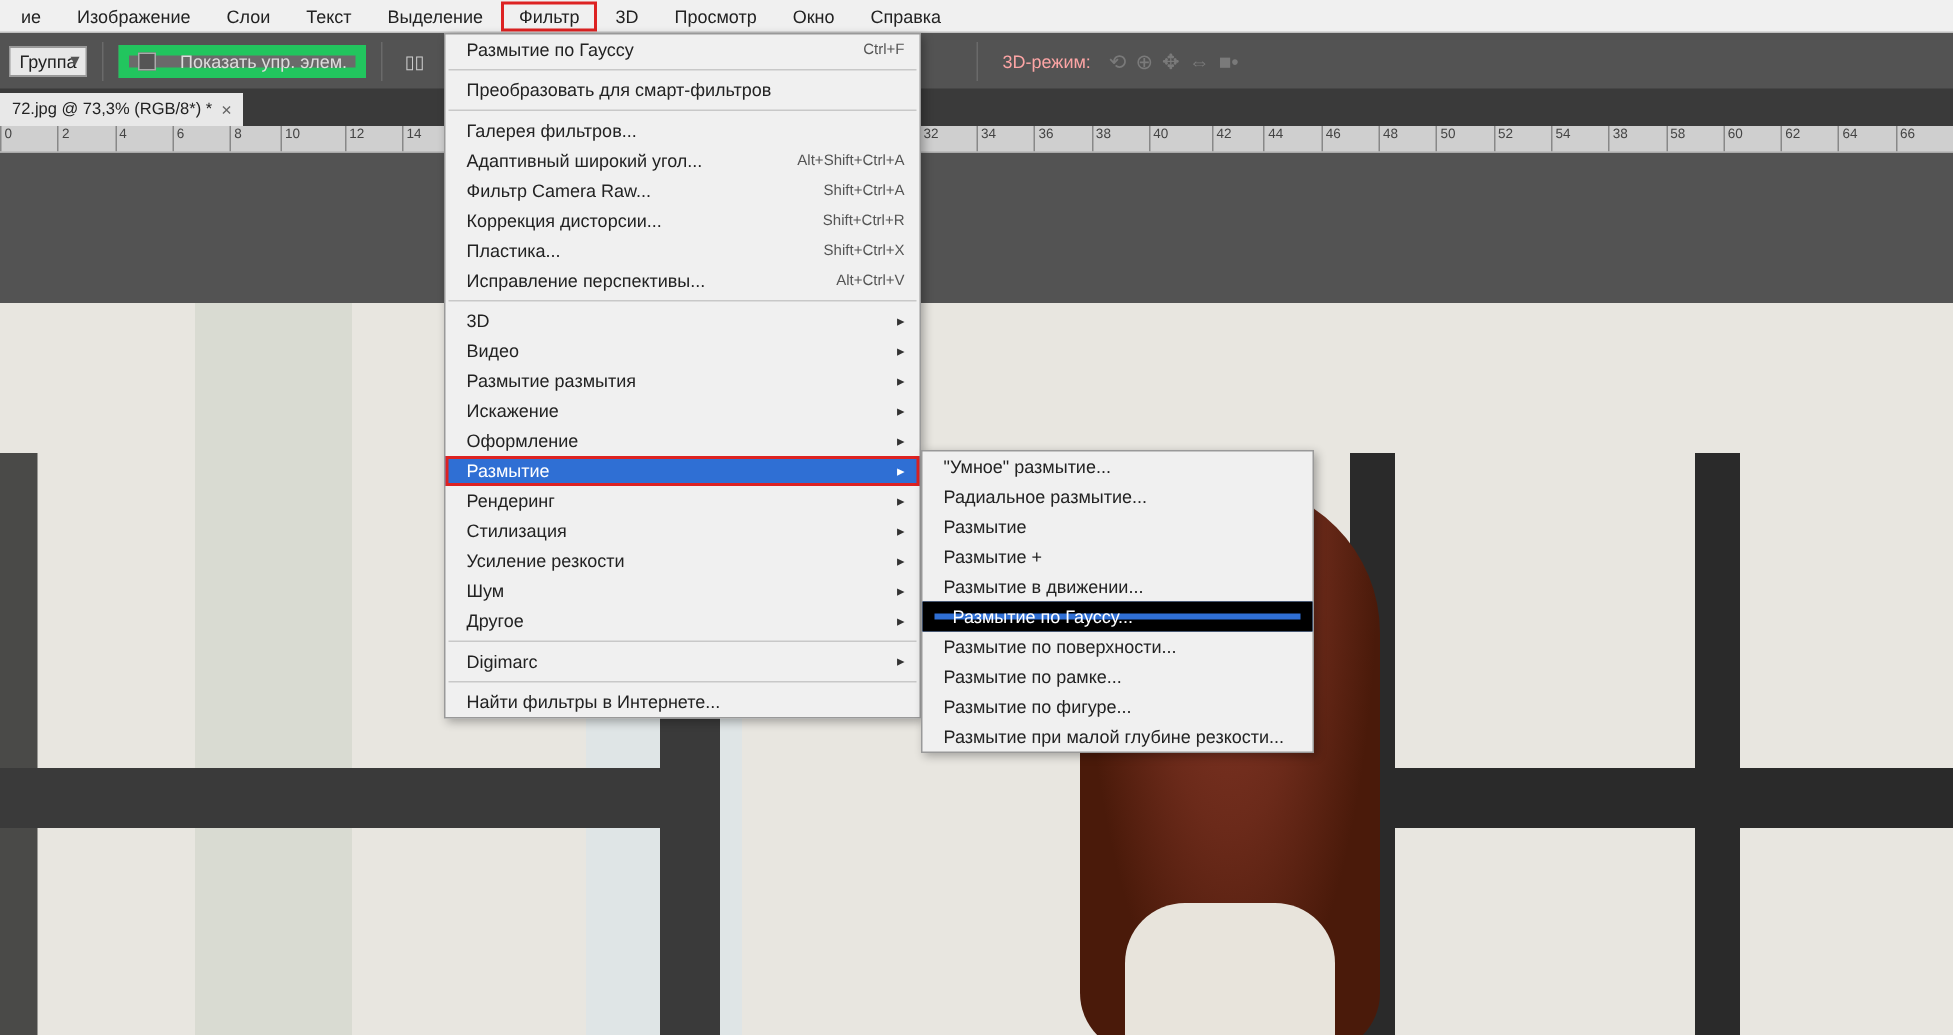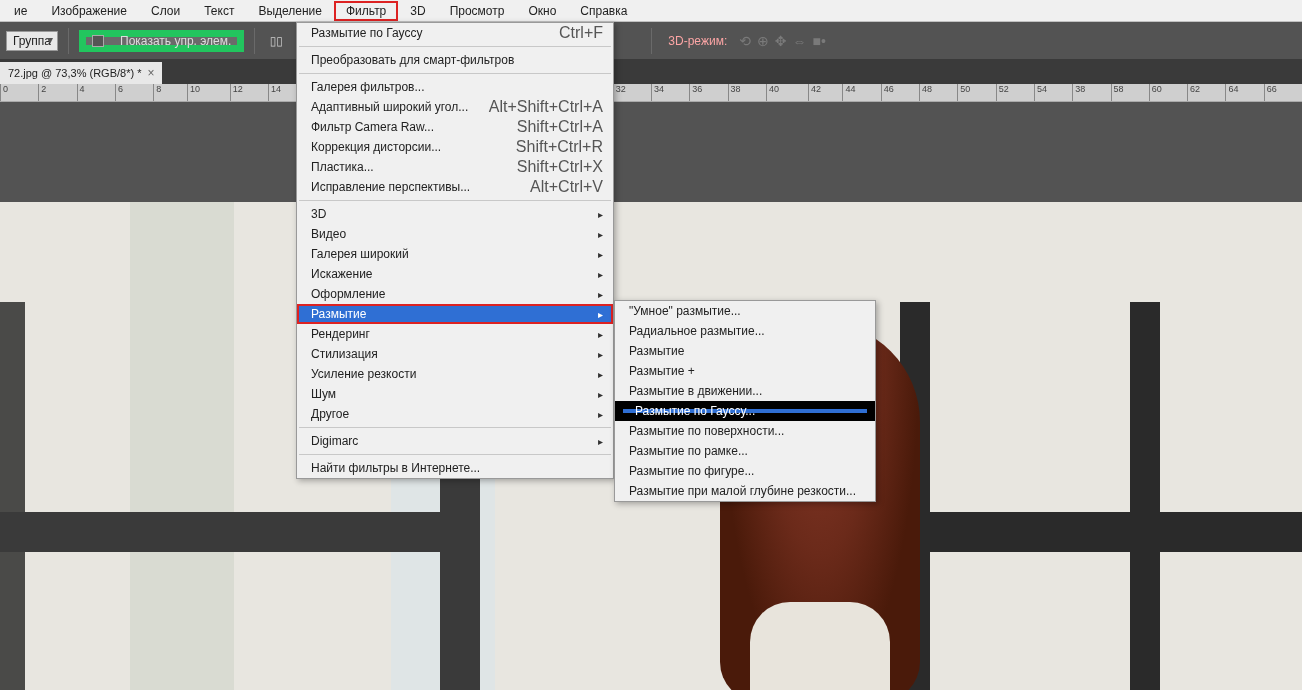--- a/index.html
+++ b/index.html
@@ -180,21 +180,21 @@
     color: #fff;
     border: 2px solid #d22;
     padding: 1px 8px 1px 12px;
   }
   .menu-row.highlight-sub {
     background: #2f6fd4;
     color: #fff;
     border: 8px solid #000000;
     padding: 1px 8px 1px 12px;
   }
-  .menu-row .shortcut { color: #555; font-size: 16px; }
+  .menu-row .shortcut { color: #555; font-size: 10px; }
   .menu-row .arrow { color:#333; font-size:10px; }
   .menu-row.highlight .arrow { color:#fff; }
   .menu-sep {
     height: 1px;
     background: #c8c8c8;
     margin: 3px 2px;
   }
 </style>
 </head>
 <body>
@@ -330,21 +330,21 @@
   <div class="menu-sep"></div>
   <div class="menu-row">
     <span>3D</span>
     <span class="arrow">▸</span>
   </div>
   <div class="menu-row">
     <span>Видео</span>
     <span class="arrow">▸</span>
   </div>
   <div class="menu-row">
-    <span>Галерея широкий</span>
+    <span>Размытие размытия</span>
     <span class="arrow">▸</span>
   </div>
   <div class="menu-row">
     <span>Искажение</span>
     <span class="arrow">▸</span>
   </div>
   <div class="menu-row">
     <span>Оформление</span>
     <span class="arrow">▸</span>
   </div>

